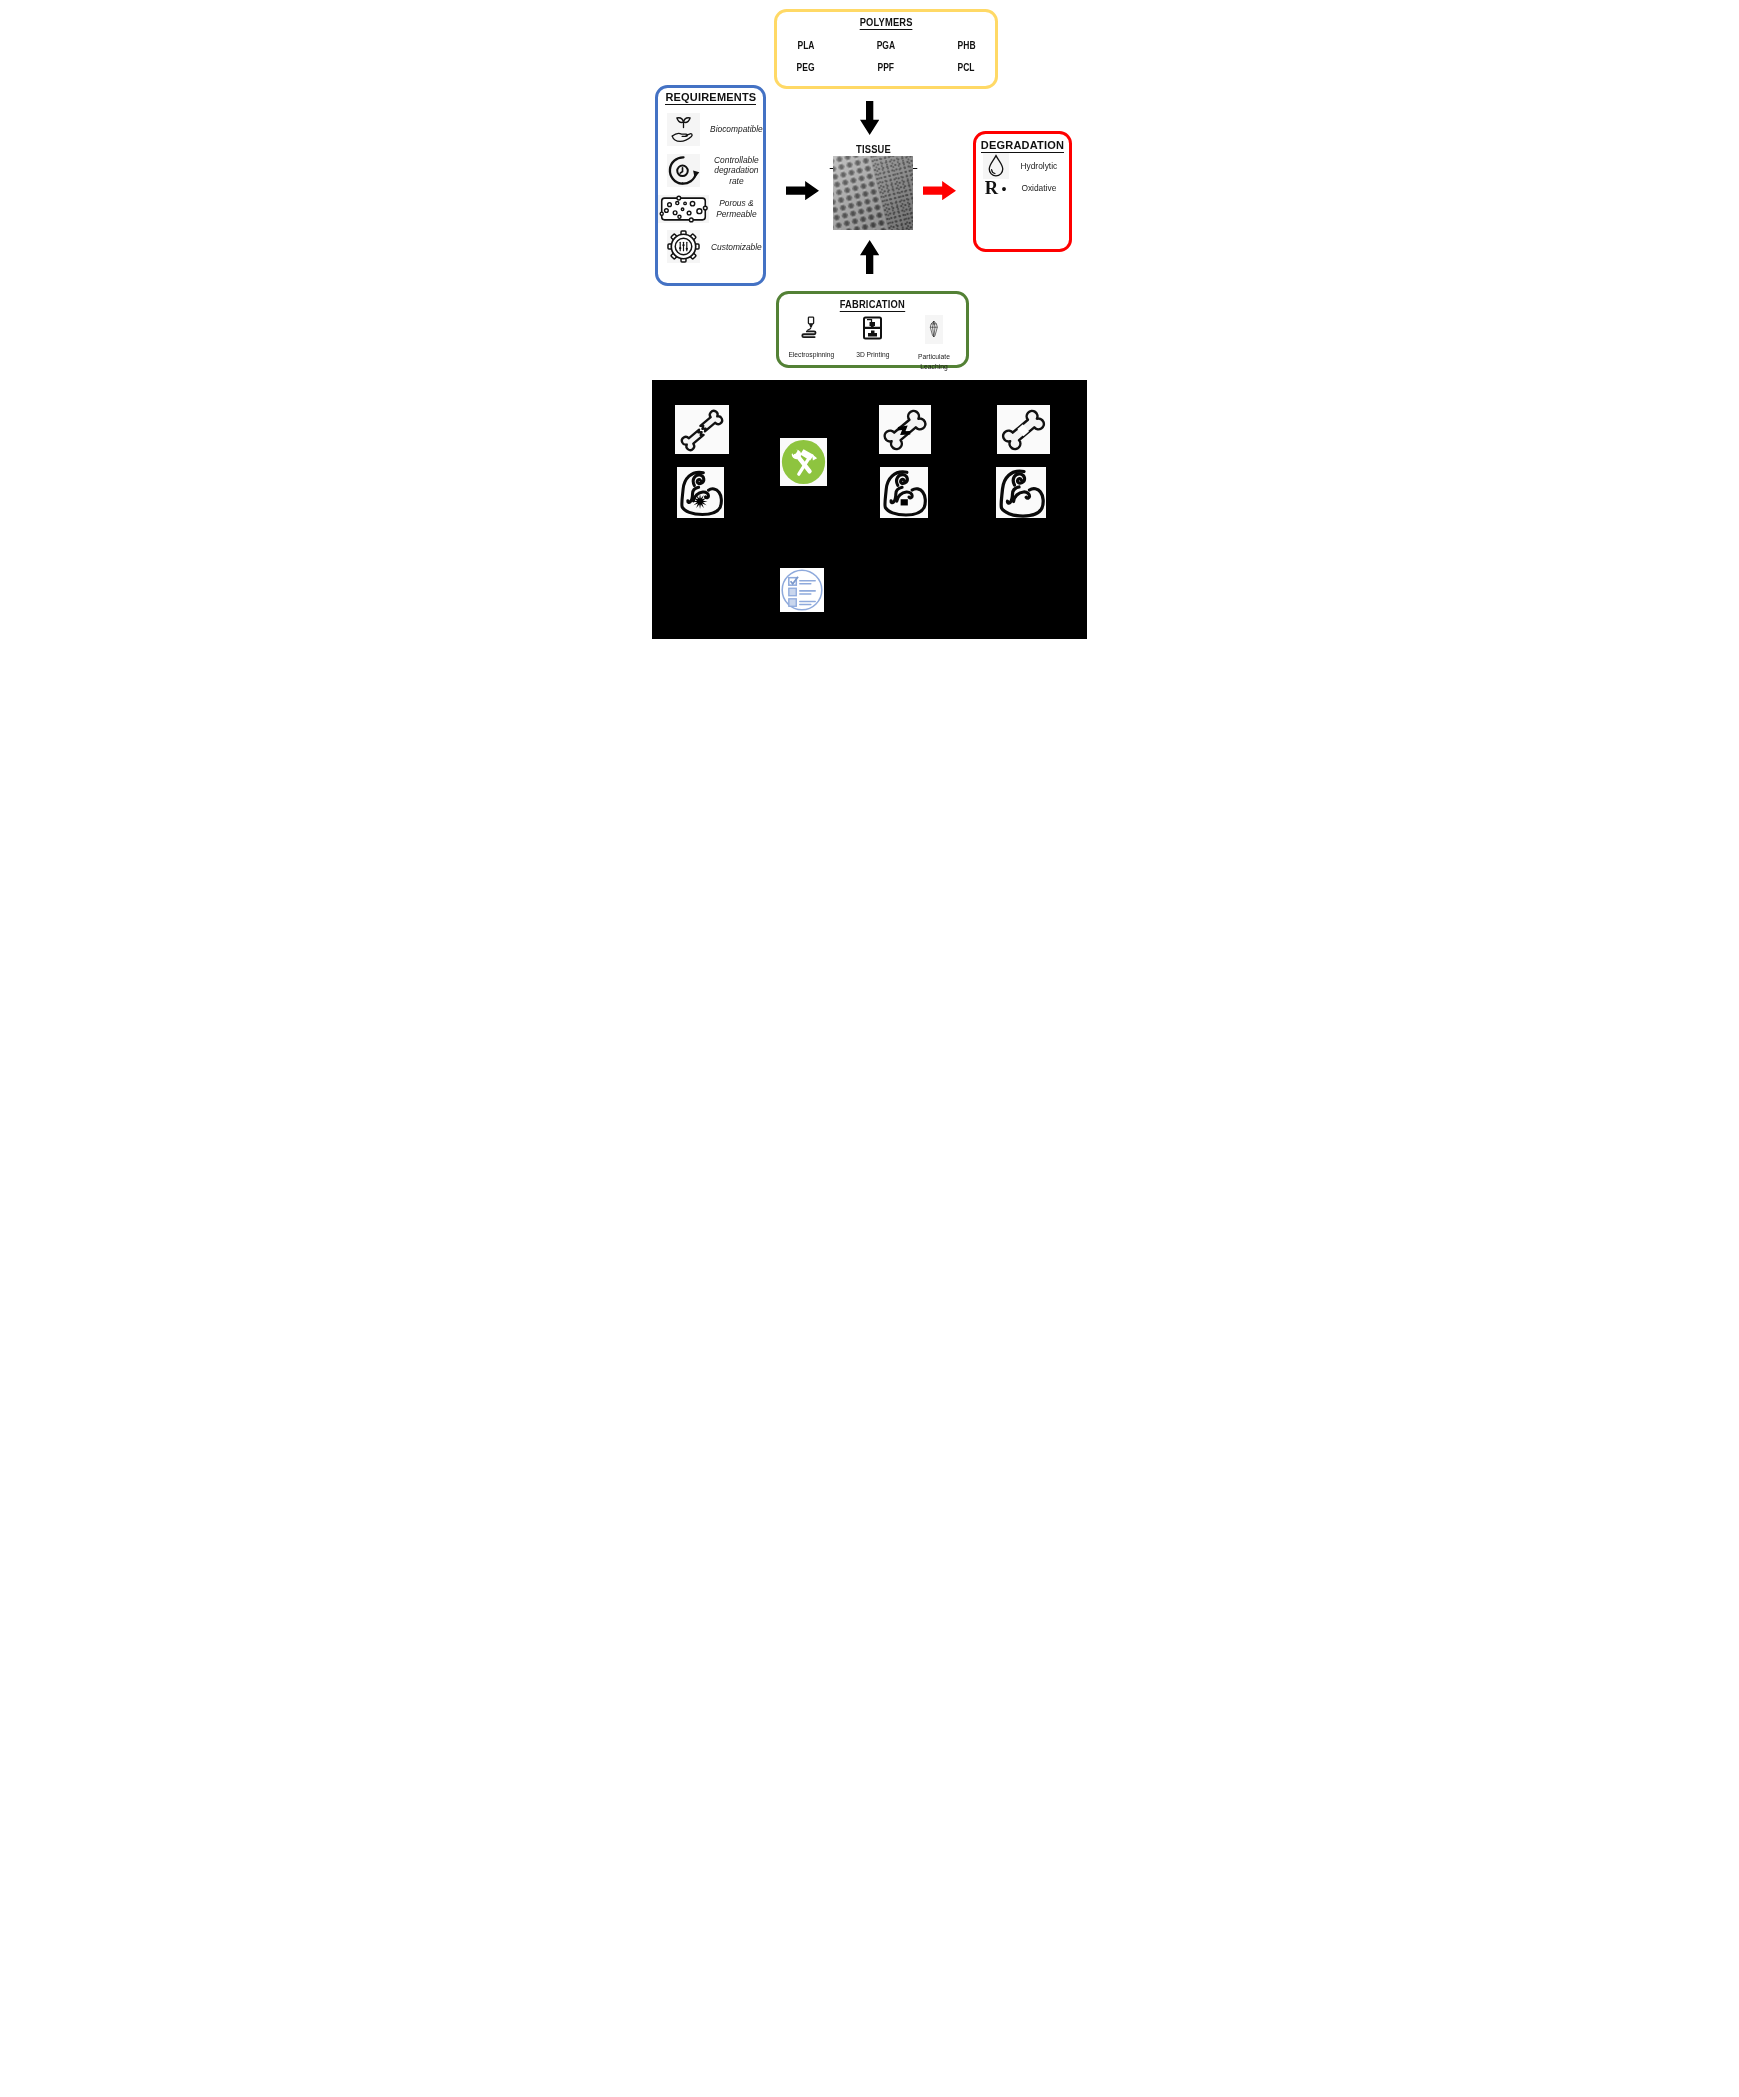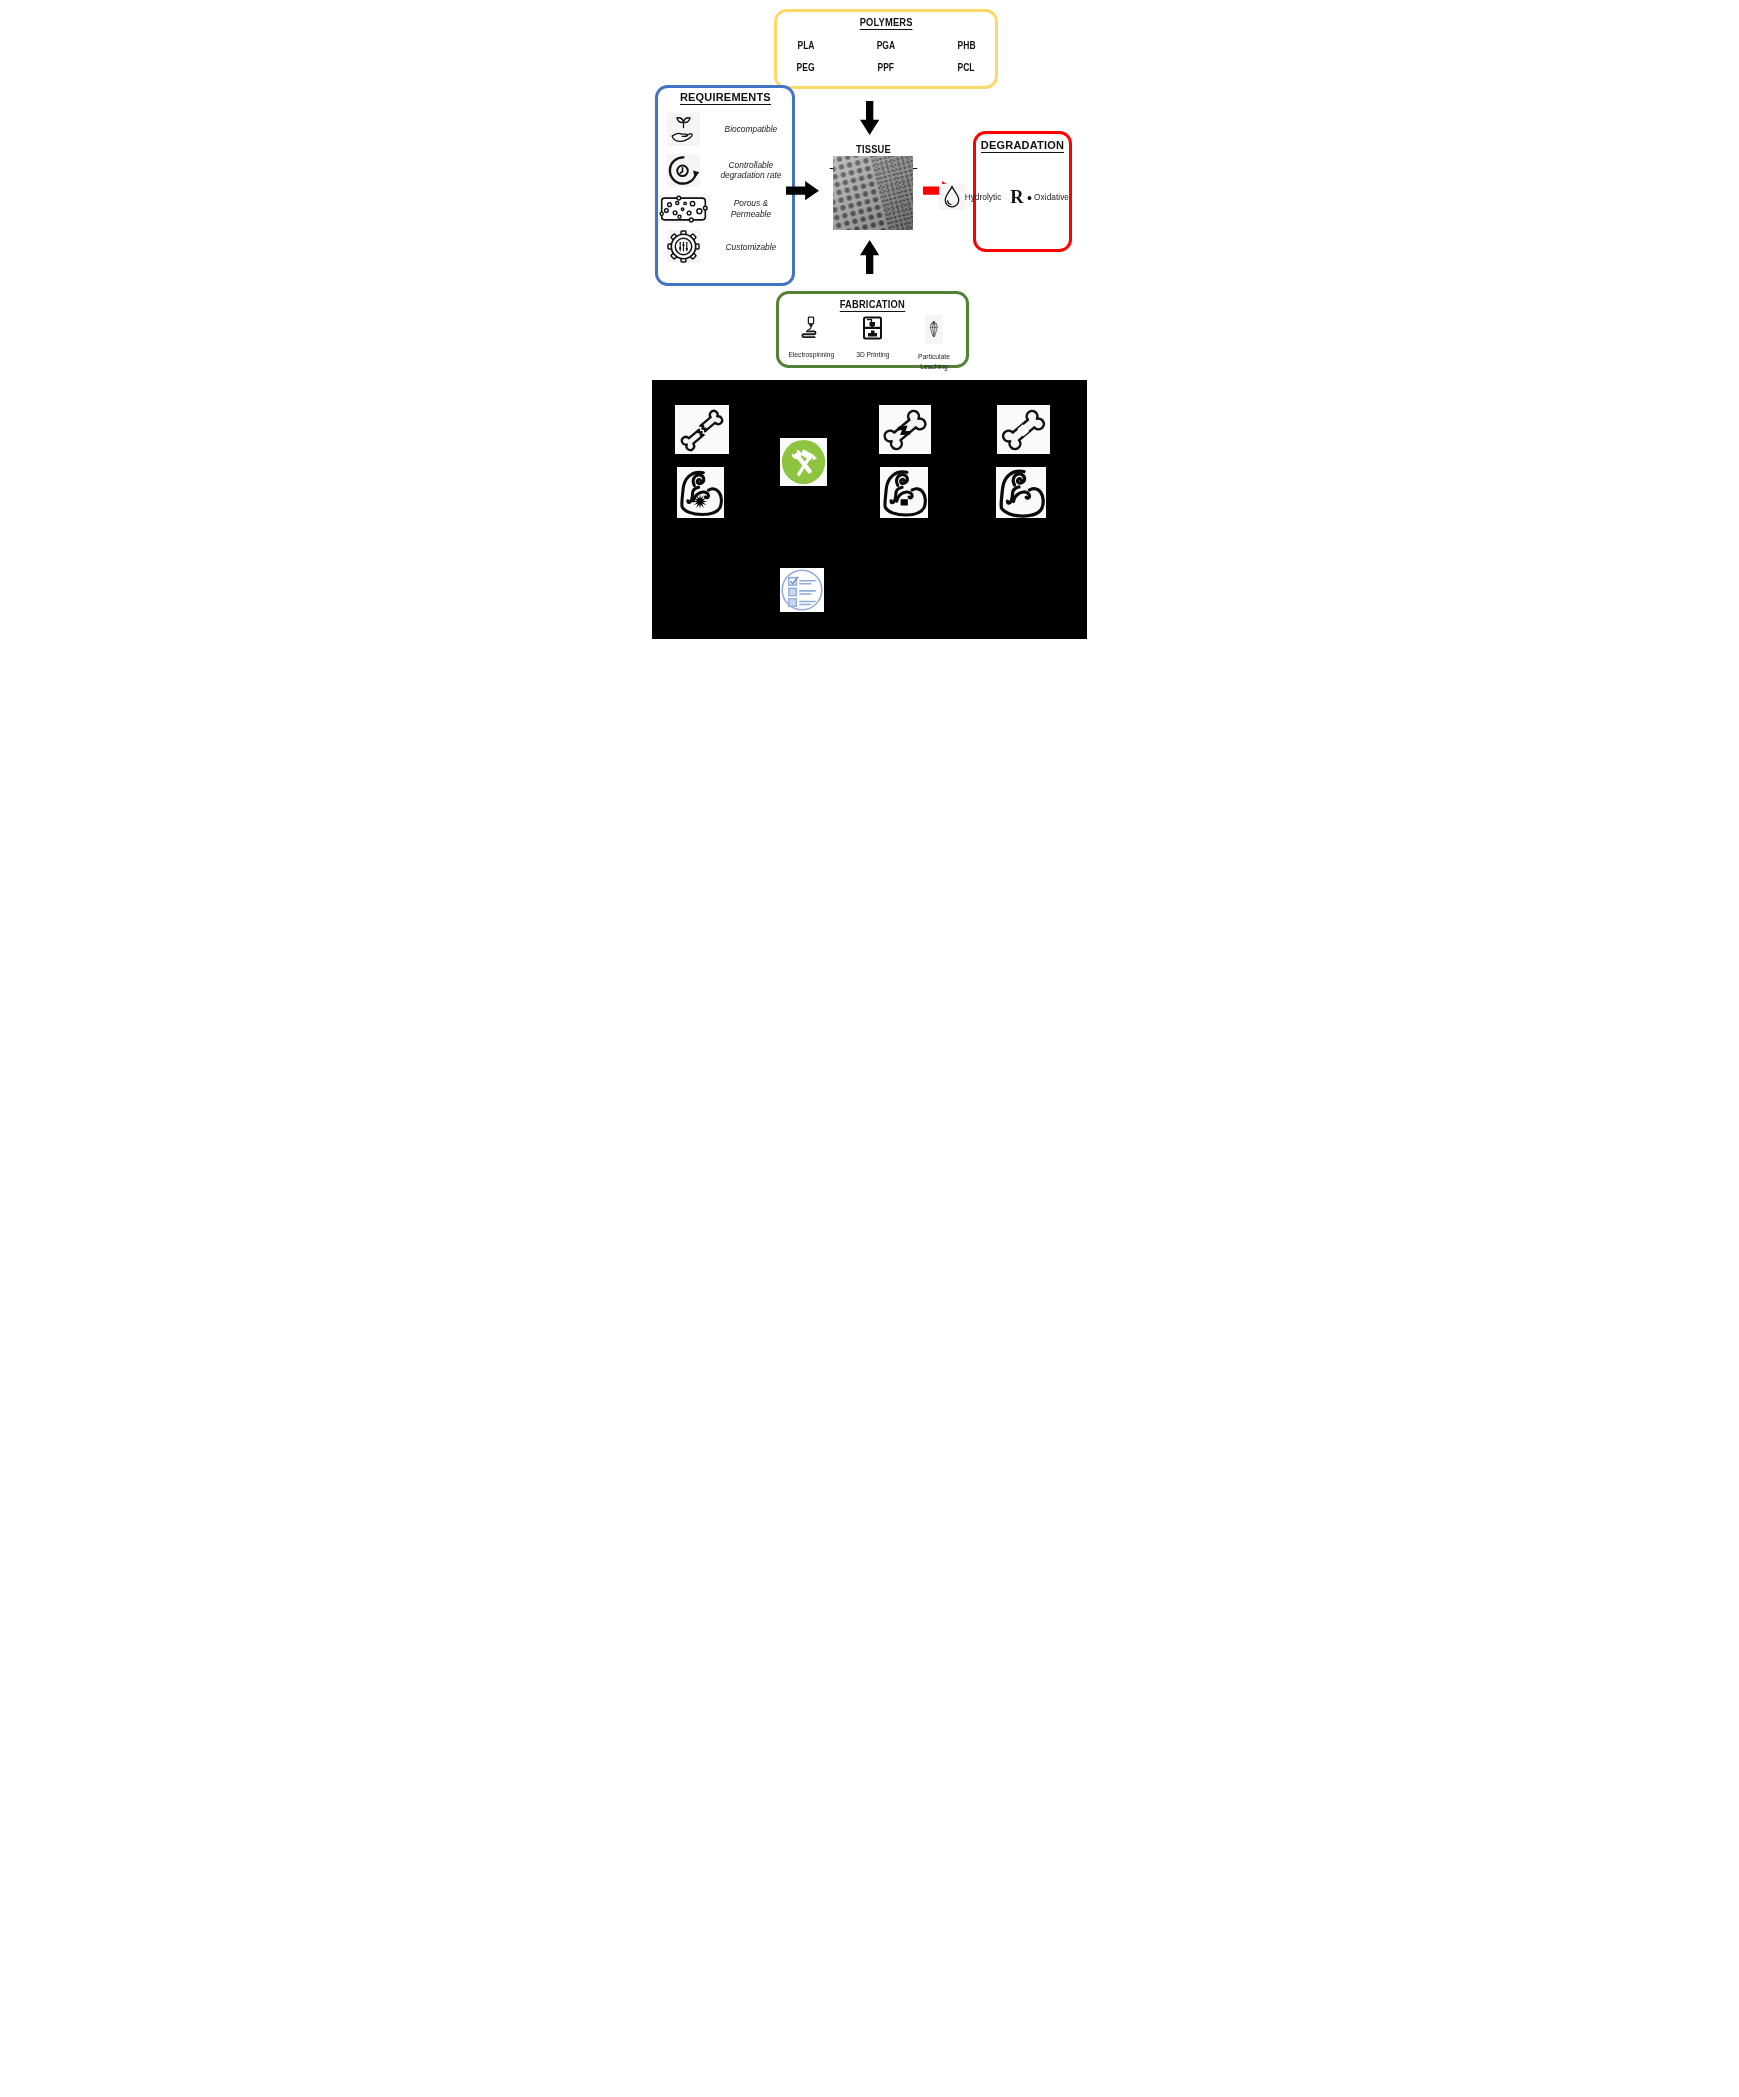--- a/index.html
+++ b/index.html
@@ -9,30 +9,30 @@
   .box{position:absolute;background:#fff;border-radius:12.6px;box-sizing:border-box;}
   .box-title{display:block;text-align:center;font-weight:700;font-size:11px;letter-spacing:0.2px;color:#111;}
   .box-title > span{display:inline-block;border-bottom:1.3px solid #111;padding-bottom:0.8px;}
   .cond{display:inline-block;transform:scaleX(.85);transform-origin:center;}
   
   #polymers{left:122px;top:8.8px;width:224px;height:80px;border:3.8px solid #FFD966;}
   #polymers .rows{display:flex;flex-direction:column;justify-content:space-evenly;height:54px;padding:0 14.3px;}
   #polymers .prow{display:flex;justify-content:space-between;}
   .polymer{font-weight:700;font-size:10px;width:29px;text-align:center;}
   
-  #requirements{left:3.4px;top:85px;width:140px;height:201px;border:3.8px solid #4472C4;}
+  #requirements{left:3.4px;top:85px;width:111px;height:201px;border:3.8px solid #4472C4;}
   #requirements .rows{display:flex;flex-direction:column;justify-content:space-evenly;height:166px;}
   .req-row{display:flex;align-items:center;}
   .req-icon-wrap{width:51px;display:flex;justify-content:center;align-items:center;flex:0 0 auto;}
   .tilebg{background:#f5f5f5;}
   .req-label{flex:1;display:flex;justify-content:center;font-style:italic;}
   .req-label span{font-size:8.4px;color:#222;text-align:center;line-height:1.25;}
   
   #degradation{left:321px;top:131px;width:99px;height:121px;border:3.8px solid #FF0000;}
-  #degradation .rows{display:flex;flex-direction:row;justify-content:flex-end;height:88px;}
+  #degradation .rows{display:flex;flex-direction:column;justify-content:flex-start;height:88px;}
   .deg-row{display:flex;align-items:center;padding-left:6.7px;}
   .deg-label{flex:1;text-align:center;font-size:8.4px;color:#222;}
   .rsym{font-family:"Liberation Serif",serif;font-weight:700;font-size:18.5px;line-height:1;}
   .rdot{font-size:14.3px;line-height:1;margin-left:3.4px;}
   
   #fabrication{left:124px;top:291px;width:193px;height:77px;border:3.8px solid #538135;}
   #fabrication .rows{display:flex;justify-content:space-evenly;align-items:flex-start;margin-top:3.4px;}
   .fab-col{display:flex;flex-direction:column;align-items:center;width:59px;}
   .fab-label{font-size:8px;color:#1a1a1a;text-align:center;line-height:1.15;margin-top:8px;}
   .fab-label span{display:inline-block;transform:scaleX(.84);transform-origin:center;}

